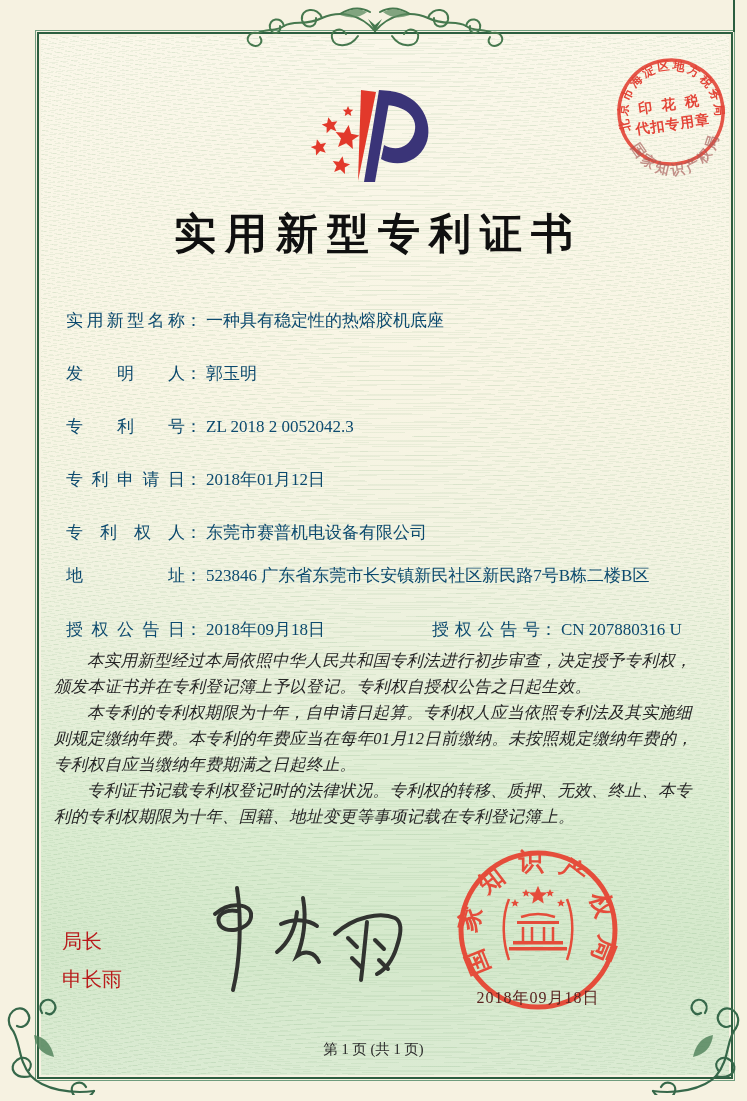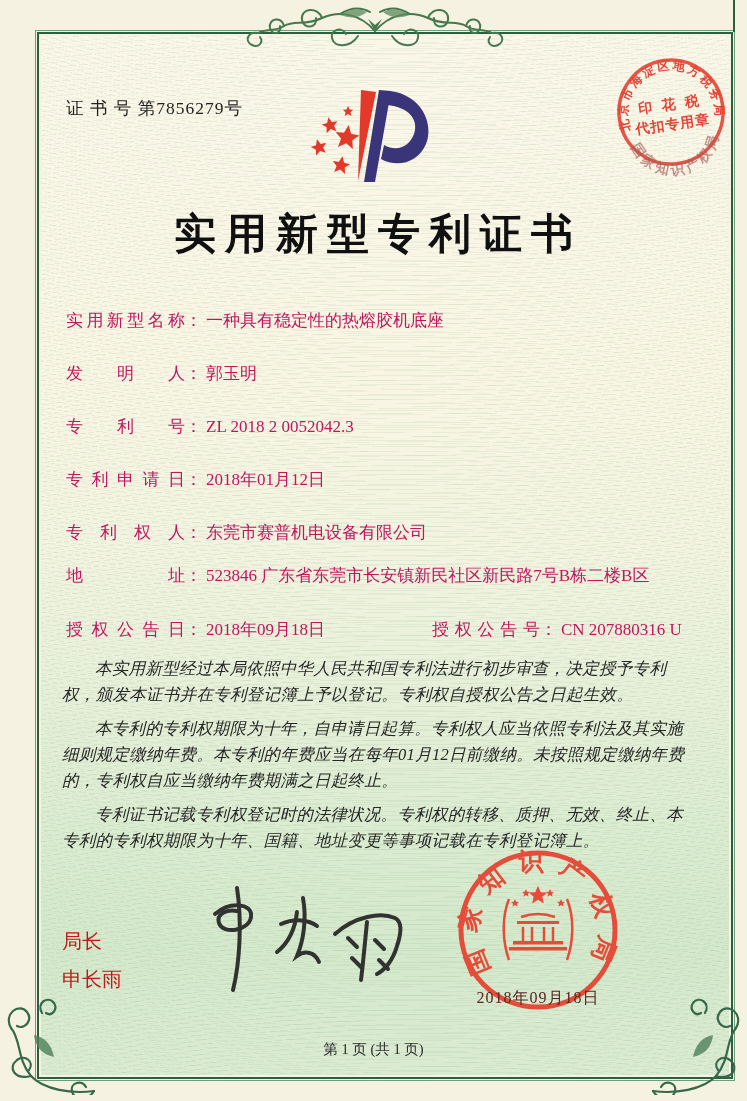--- a/index.html
+++ b/index.html
@@ -19,31 +19,31 @@
       repeating-radial-gradient(1700px 1150px at 390px 1750px, rgba(255,255,255,0) 0px, rgba(255,255,255,0) 6px, rgba(105,160,105,0.10) 6px, rgba(105,160,105,0.10) 7px),
       linear-gradient(180deg,#faf7e9 0%,#f8f5e4 34%,#f2f3e1 50%,#e6efd9 64%,#dbecd1 76%,#d4e8cb 88%,#dbebd3 100%);
   }
   .edge-stub{position:absolute; left:733px; top:0; width:2px; height:32px; background:#2c5e40;}
   
   .cert-no{position:absolute; left:66px; top:96px; font-size:17.5px; letter-spacing:1px; color:#1f1f1f;}
   .logo{position:absolute; left:298px; top:80px;}
   .title{position:absolute; left:0; top:206px; width:100%; text-align:center;
          font-size:42px; font-weight:bold; letter-spacing:9px; color:#101010; text-indent:9px;}
   
-  .row{position:absolute; left:66px; width:618px; display:flex; font-size:17px; line-height:22px; color:#be185d;}
+  .row{position:absolute; left:66px; width:618px; display:flex; font-size:17px; line-height:22px; color:#0c4a6e;}
   .lbl{flex:0 0 119px; text-align-last:justify; white-space:nowrap;}
   .colon{flex:0 0 auto;}
   .val{flex:1; padding-left:4px;}
   .r1{top:310px;} .r2{top:363px;} .r3{top:416px;} .r4{top:469px;} .r5{top:522px;} .r6{top:565px;} .r7{top:619px;}
   .grant-right{position:absolute; left:366px; top:0; display:flex;}
   .lbl2{flex:0 0 108px; text-align-last:justify; white-space:nowrap;}
   
   .body-text{position:absolute; left:54px; top:648px; width:642px; font-size:16.5px; line-height:26px;
              font-style:italic; color:#262626;}
-  .body-text p{margin:8px; text-indent:2em; letter-spacing:0.3px;}
+  .body-text p{margin:0; text-indent:2em; letter-spacing:0.3px;}
   
   .signer{position:absolute; left:62px; top:922px; font-size:20px; color:#b91c1c; line-height:38px;}
   .sig{position:absolute; left:185px; top:870px;}
   
   .seal{position:absolute; left:443px; top:835px;}
   .seal-date{position:absolute; left:448px; top:988px; width:180px; text-align:center;
              font-size:16px; color:#5a2420; letter-spacing:1px;}
   .tax-stamp{position:absolute; left:596px; top:37px; transform:rotate(-8deg); opacity:.95;}
   
   .footer{position:absolute; left:0; top:1040px; width:100%; text-align:center; font-size:14.5px; color:#2a2a2a;}
@@ -97,21 +97,20 @@
         <path d="M92,96 C70,99 42,95 29,81 C15,65 19,44 9,33"></path>
         <path d="M9,33 c-8,-14 8,-26 16,-16 c6,8 -2,18 -10,14"></path>
         <path d="M29,81 c-16,4 -24,-8 -14,-16 c8,-6 18,2 12,10"></path>
         <path d="M92,96 c-6,10 -20,10 -22,0 c-2,-8 10,-12 14,-4"></path>
         <path d="M52,62 q-18,-4 -20,-22 q16,3 20,22" fill="#4c7f58" stroke="none" opacity="0.8"></path>
         <path d="M40,18 c-6,-10 6,-18 12,-10 c4,6 -2,14 -8,10"></path>
       </g>
     </g>
   </svg>
 
-  <div class="cert-no">证 书 号 第7856279号</div>
 
   <svg class="logo" width="150" height="118" viewBox="0 0 150 118">
     <g fill="#e2392b">
       <path d="M50,26 l1.6,3.4 3.7,.4 -2.8,2.5 .8,3.7 -3.3,-1.9 -3.2,1.9 .7,-3.7 -2.7,-2.5 3.7,-.4 z"></path>
       <g transform="translate(32,45) rotate(-12)">
           <path d="M0,-8 L2.4,-2.5 8,-2.2 3.8,1.6 5,7.4 0,4.2 -5,7.4 -3.8,1.6 -8,-2.2 -2.4,-2.5 z"></path>
         </g>
       <g transform="translate(49,57) rotate(8) scale(1.5)">
           <path d="M0,-8 L2.4,-2.5 8,-2.2 3.8,1.6 5,7.4 0,4.2 -5,7.4 -3.8,1.6 -8,-2.2 -2.4,-2.5 z"></path>
         </g>

